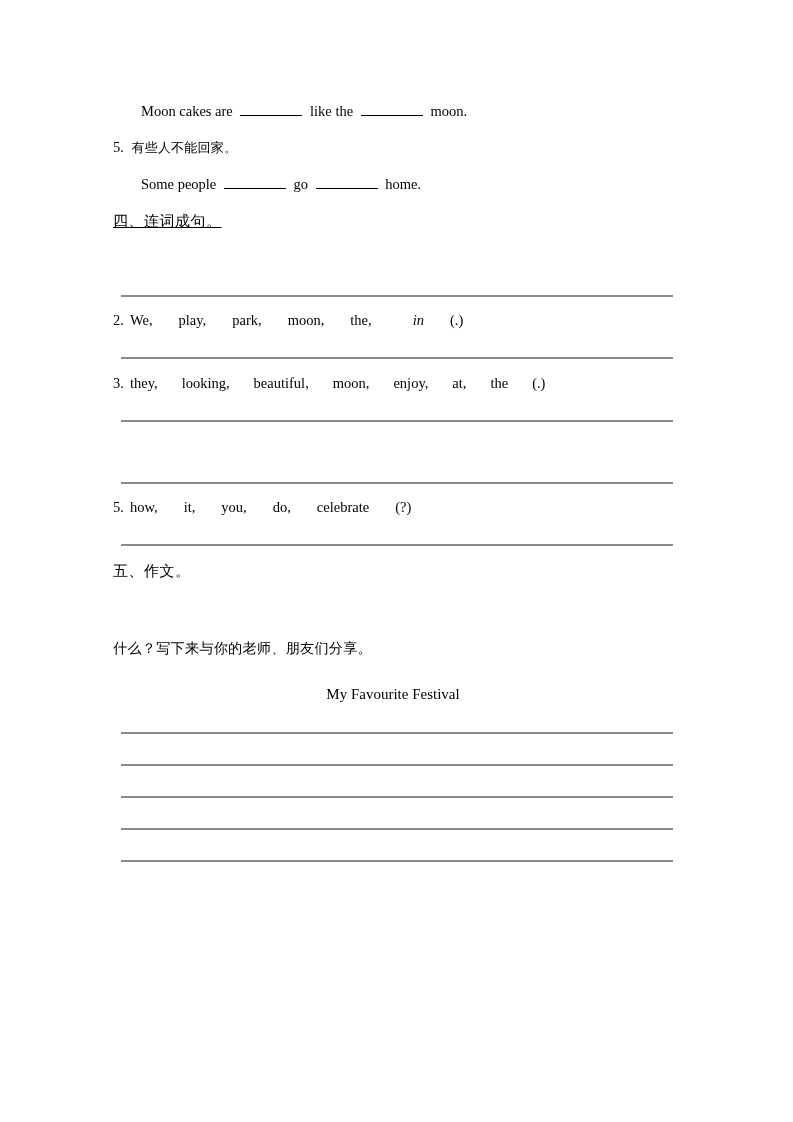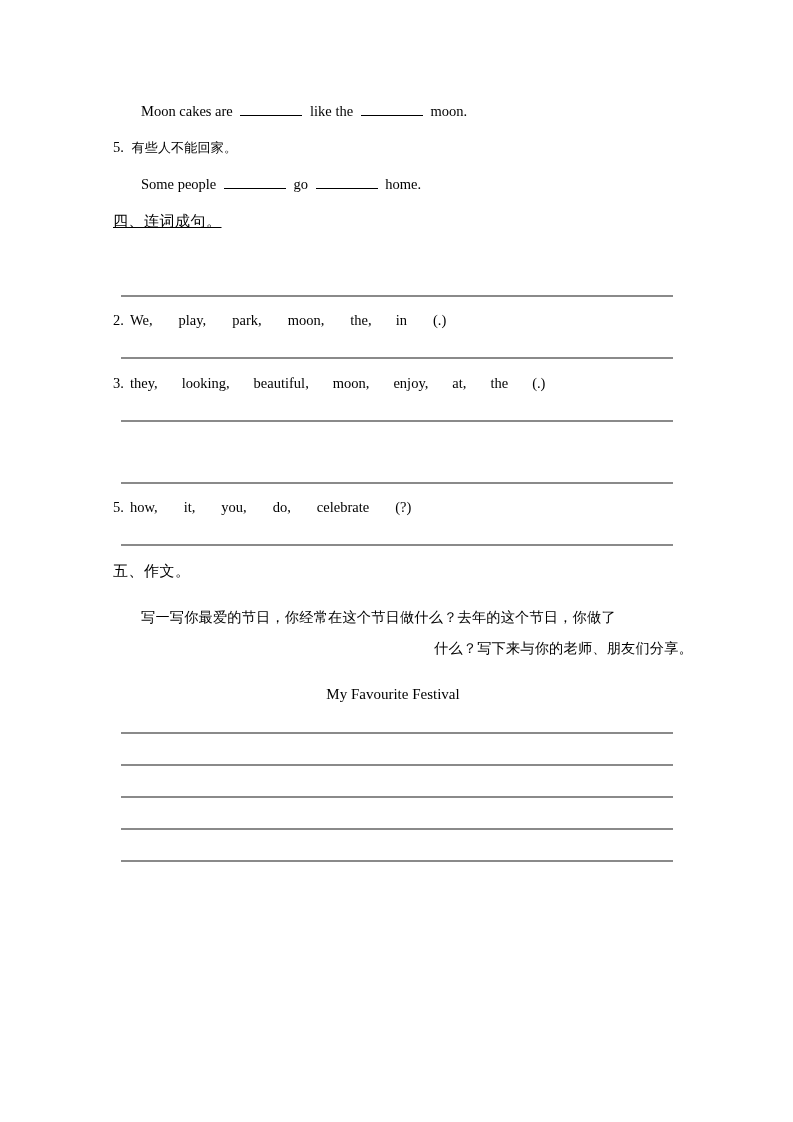--- a/index.html
+++ b/index.html
@@ -133,40 +133,39 @@
     <span>go</span>
     <span class="blank"></span>
     <span>home.</span>
   </div>
 
   <div class="row cn-head" style="top:211px;text-decoration:underline;">四、连词成句。</div>
 
   <div class="rule" style="top:295px;"></div>
 
   <div class="sq" style="top:312px;">
-    <span class="num">2.</span><span class="w">We,</span><span class="w" style="margin-left:26px;">play,</span><span class="w" style="margin-left:26px;">park,</span><span class="w" style="margin-left:26px;">moon,</span><span class="w" style="margin-left:26px;">the,</span><span class="w" style="margin-left:24px;">in</span><span class="w" style="margin-left:26px;">(.)</span>
+    <span class="num">2.</span><span class="w">We,</span><span class="w" style="margin-left:26px;">play,</span><span class="w" style="margin-left:26px;">park,</span><span class="w" style="margin-left:26px;">moon,</span><span class="w" style="margin-left:26px;">the,</span><span class="w" style="margin-left:41px;font-style:italic;">in</span><span class="w" style="margin-left:26px;">(.)</span>
   </div>
   <div class="rule" style="top:357px;"></div>
 
   <div class="sq" style="top:375px;">
     <span class="num">3.</span><span class="w">they,</span><span class="w" style="margin-left:24px;">looking,</span><span class="w" style="margin-left:24px;">beautiful,</span><span class="w" style="margin-left:24px;">moon,</span><span class="w" style="margin-left:24px;">enjoy,</span><span class="w" style="margin-left:24px;">at,</span><span class="w" style="margin-left:24px;">the</span><span class="w" style="margin-left:24px;">(.)</span>
   </div>
   <div class="rule" style="top:420px;"></div>
 
   <div class="rule" style="top:482px;"></div>
 
   <div class="sq" style="top:499px;">
     <span class="num">5.</span><span class="w">how,</span><span class="w" style="margin-left:26px;">it,</span><span class="w" style="margin-left:26px;">you,</span><span class="w" style="margin-left:26px;">do,</span><span class="w" style="margin-left:26px;">celebrate</span><span class="w" style="margin-left:26px;">(?)</span>
   </div>
   <div class="rule" style="top:544px;"></div>
 
   <div class="row cn-head" style="top:561px;">五、作文。</div>
 
-  <div class="essay-prompt" style="top:602px; text-indent:28px;">写一写你最爱的节日，你经常在这个节日做什么？去年的这个节日，你做了</div>
-  <div class="essay-prompt" style="top:633px;text-align:right;">什么？写下来与你的老师、朋友们分享。</div>
+  <div class="essay-prompt" style="top:633px;">什么？写下来与你的老师、朋友们分享。</div>
 
   <div class="essay-title" style="top:686px;">My Favourite Festival</div>
 
   <div class="write-line" style="top:732px;"></div>
   <div class="write-line" style="top:764px;"></div>
   <div class="write-line" style="top:796px;"></div>
   <div class="write-line" style="top:828px;"></div>
   <div class="write-line" style="top:860px;"></div>
 
 </div>

